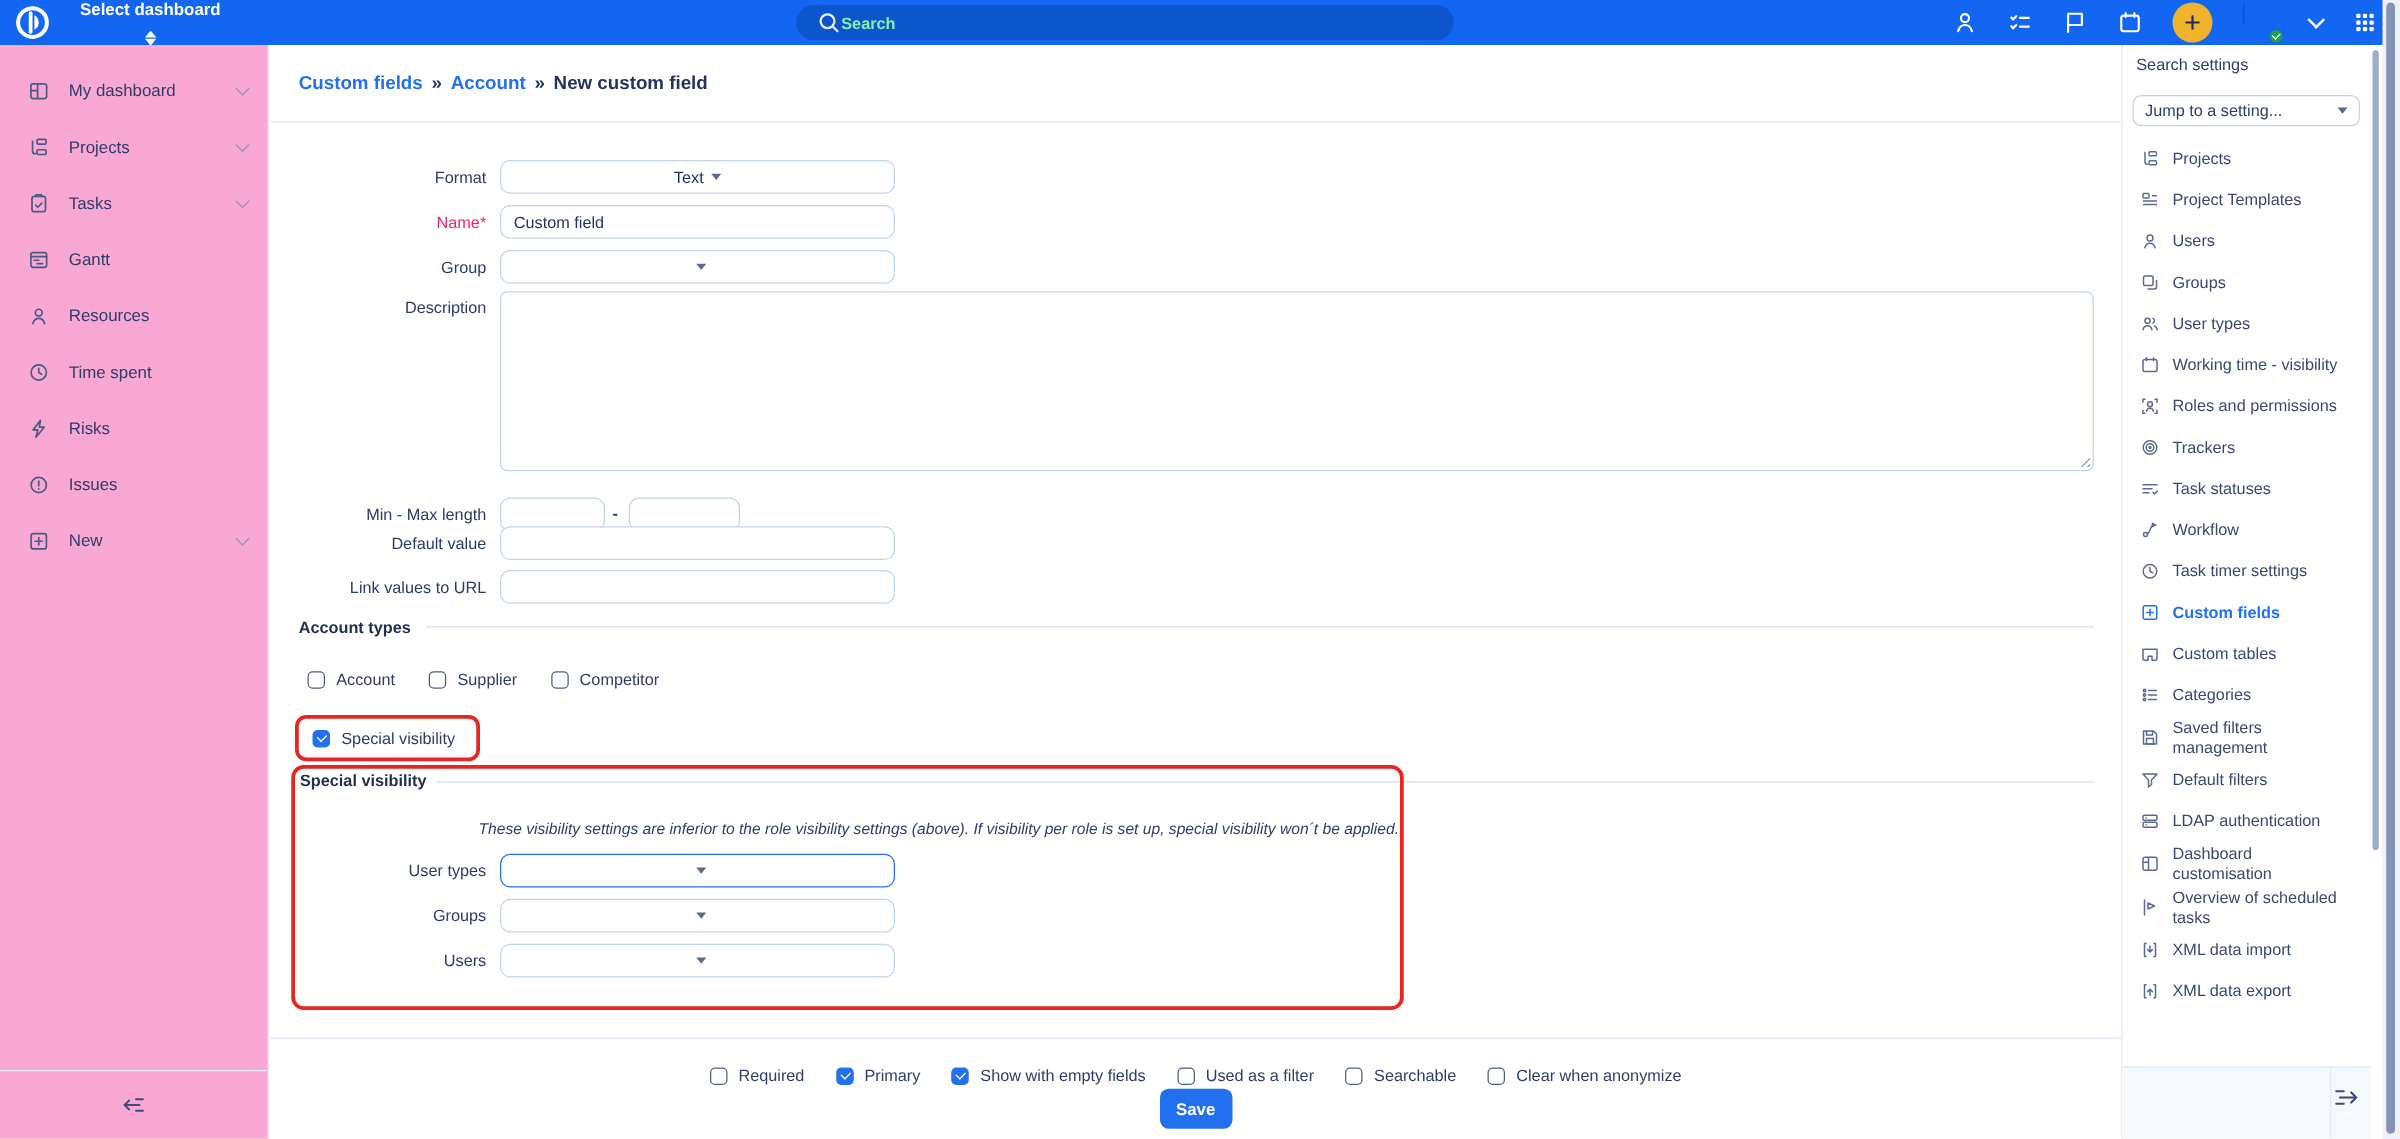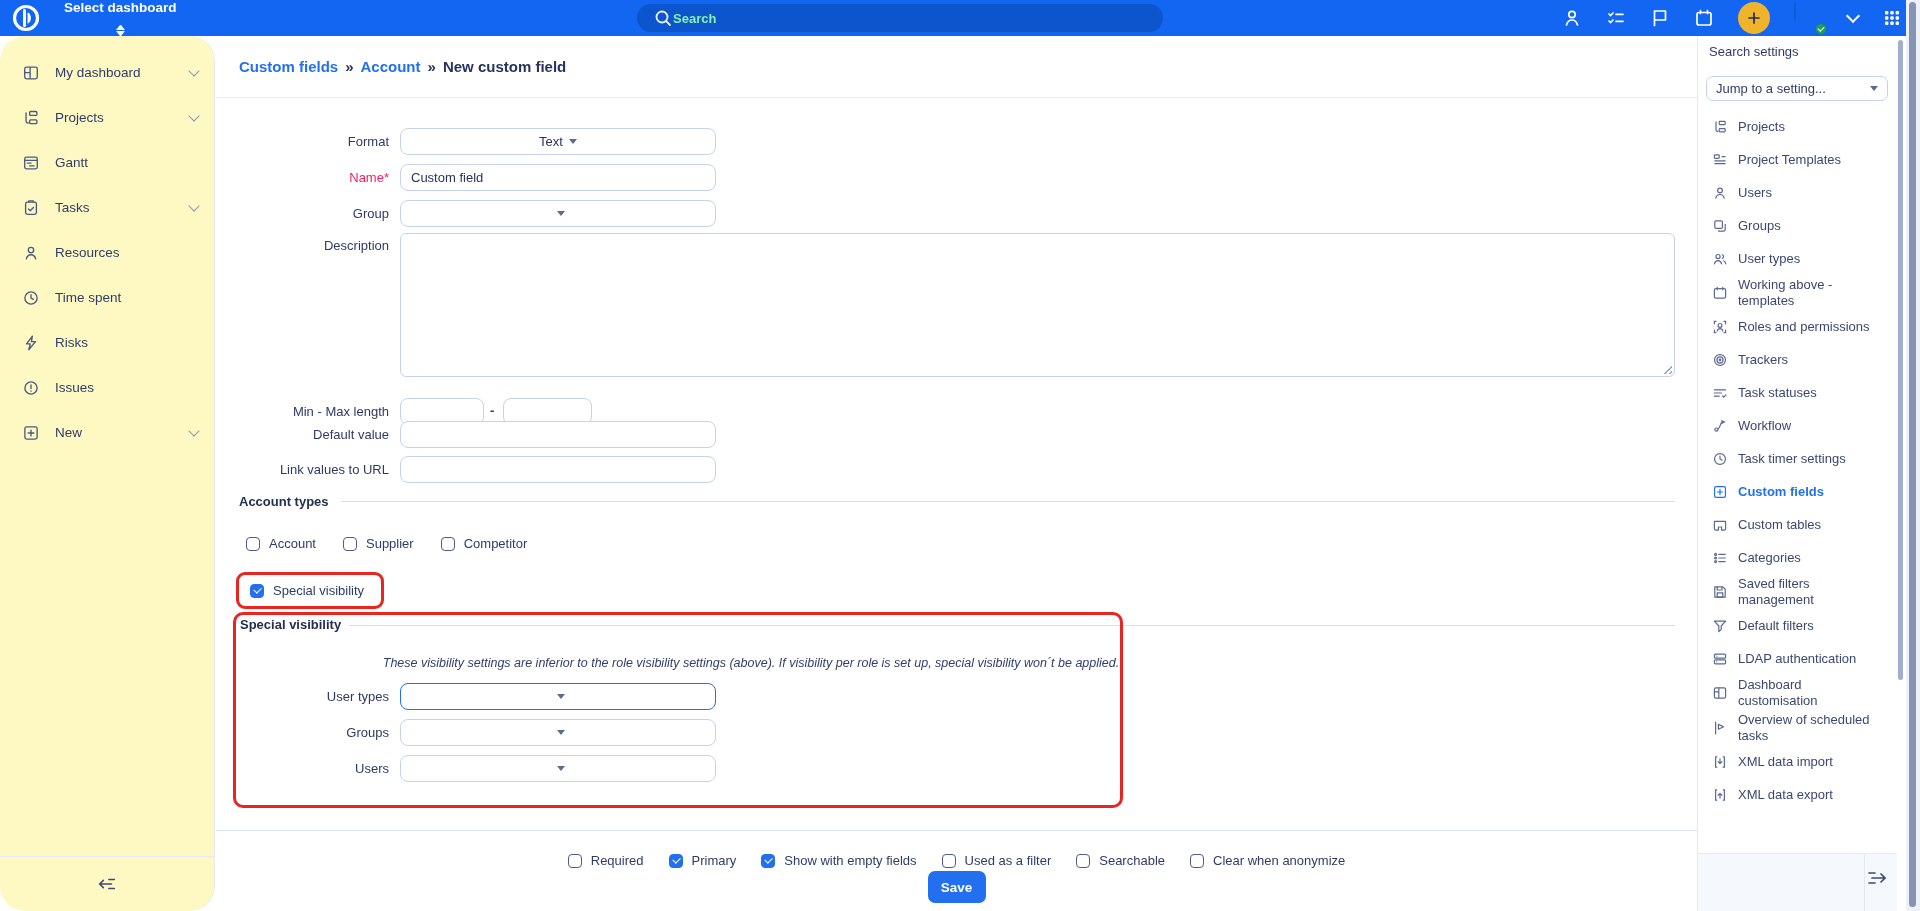--- a/index.html
+++ b/index.html
@@ -24,21 +24,21 @@
   .tb-icons{position:absolute;right:18px;top:0;height:36px;display:flex;align-items:center;gap:24px;}
   .tbic{width:20px;height:20px;display:block;}
   .plusbtn{width:32px;height:32px;border-radius:50%;background:var(--yellow);display:flex;align-items:center;justify-content:center;}
   .avatarwrap{position:relative;width:30px;height:30px;}
   .avatar{width:30px;height:30px;border-radius:50%;background:linear-gradient(180deg,#9dc3e6 0%,#d9bd98 38%,#c54b43 72%,#a83a35 100%);border:1px solid #0f59d6;}
   .badge{position:absolute;right:-3px;bottom:-2px;width:12px;height:12px;border-radius:50%;background:#1fa14e;border:1.5px solid #1266f1;display:flex;align-items:center;justify-content:center;}
   .badge::after{content:"";width:5px;height:3px;border-left:1.5px solid #fff;border-bottom:1.5px solid #fff;transform:rotate(-45deg) translate(0.5px,-0.5px);}
   .chev{width:10px;height:10px;border-right:2px solid #fff;border-bottom:2px solid #fff;transform:rotate(45deg);margin-top:-4px;}
 
   
-  #lsidebar{position:absolute;left:0;top:36px;width:215px;height:875px;background:#fef9c3;border-right:1px solid var(--divider);border-radius:25px;}
+  #lsidebar{position:absolute;left:0;top:36px;width:215px;height:875px;background:#f9a8d4;border-right:1px solid var(--divider);}
   .lnav{padding-top:14px;}
   .litem{height:45px;display:flex;align-items:center;padding:0 16px 0 22px;gap:15px;font-size:13.5px;color:#2e3c68;cursor:pointer;}
   .litem .lbl{flex:1;}
   .licon{width:18px;height:18px;flex:0 0 18px;}
   .lchev{width:8px;height:8px;border-right:1.6px solid #8b97b5;border-bottom:1.6px solid #8b97b5;transform:rotate(45deg);margin-top:-3px;}
   .lfooter{position:absolute;left:0;bottom:0;width:100%;height:55px;border-top:1px solid var(--divider);display:flex;align-items:center;justify-content:center;}
 
   
   #main{position:absolute;left:216px;top:36px;width:1481px;height:875px;background:#fff;}
   .crumbbar{position:absolute;left:0;top:0;width:100%;height:62px;border-bottom:1px solid var(--divider);display:flex;align-items:center;padding-left:23px;font-size:15px;font-weight:700;}
@@ -170,35 +170,35 @@
     <div class="litem">
       <svg class="licon" viewBox="0 0 20 20" fill="none" stroke="#4a5a82" stroke-width="1.5" stroke-linejoin="round">
           <path d="M4.5 4v9.5a2 2 0 0 0 2 2h1"></path>
           <rect x="8.5" y="2.8" width="8" height="4.2" rx="1"></rect>
           <rect x="8.5" y="12" width="8" height="4.2" rx="1"></rect>
         </svg>
       <span class="lbl">Projects</span>
         <span class="lchev"></span>
     </div>
     <div class="litem">
+      <svg class="licon" viewBox="0 0 20 20" fill="none" stroke="#4a5a82" stroke-width="1.5" stroke-linecap="round" stroke-linejoin="round">
+          <rect x="4" y="3.5" width="12" height="13.5" rx="2"></rect>
+          <path d="M7.5 3.5V2h5v1.5"></path>
+          <path d="M7.3 11.2l1.9 1.9 3.5-3.6"></path>
+        </svg>
+      <span class="lbl">Tasks</span>
+        <span class="lchev"></span>
+    </div>
+    <div class="litem">
       <svg class="licon" viewBox="0 0 20 20" fill="none" stroke="#4a5a82" stroke-width="1.5" stroke-linecap="round">
           <rect x="3" y="3.5" width="14" height="13" rx="2"></rect>
           <path d="M3 7h14"></path>
           <path d="M6 10.2h4M8.5 13.2h5"></path>
         </svg>
       <span class="lbl">Gantt</span>
-    </div>
-    <div class="litem">
-      <svg class="licon" viewBox="0 0 20 20" fill="none" stroke="#4a5a82" stroke-width="1.5" stroke-linecap="round" stroke-linejoin="round">
-          <rect x="4" y="3.5" width="12" height="13.5" rx="2"></rect>
-          <path d="M7.5 3.5V2h5v1.5"></path>
-          <path d="M7.3 11.2l1.9 1.9 3.5-3.6"></path>
-        </svg>
-      <span class="lbl">Tasks</span>
-        <span class="lchev"></span>
     </div>
     <div class="litem">
       <svg class="licon" viewBox="0 0 20 20" fill="none" stroke="#4a5a82" stroke-width="1.5" stroke-linecap="round">
           <circle cx="10" cy="6.8" r="3"></circle>
           <path d="M4.8 16.5c.8-3.1 2.7-4.6 5.2-4.6s4.4 1.5 5.2 4.6"></path>
         </svg>
       <span class="lbl">Resources</span>
     </div>
     <div class="litem">
       <svg class="licon" viewBox="0 0 20 20" fill="none" stroke="#4a5a82" stroke-width="1.5" stroke-linecap="round">
@@ -399,21 +399,21 @@
           <path d="M3 16c.7-2.7 2.3-4 4.5-4s3.8 1.3 4.5 4"></path>
           <path d="M13 4.7a2.6 2.6 0 0 1 0 4.6M14.5 12.2c1.4.5 2.3 1.7 2.8 3.8"></path>
         </svg>
         <span>User types</span>
       </div>
     <div class="ritem">
         <svg class="ricon" viewBox="0 0 20 20" fill="none" stroke="#5a6a90" stroke-width="1.5" stroke-linecap="round">
           <rect x="3" y="4.5" width="14" height="12" rx="2"></rect>
           <path d="M6.5 2.8v3M13.5 2.8v3"></path>
         </svg>
-        <span>Working above - templates</span>
+        <span>Working time - visibility</span>
       </div>
     <div class="ritem">
         <svg class="ricon" viewBox="0 0 20 20" fill="none" stroke="#5a6a90" stroke-width="1.5" stroke-linecap="round">
           <path d="M5 3H3v3M15 3h2v3M5 17H3v-3M15 17h2v-3"></path>
           <circle cx="10" cy="8" r="2.4"></circle>
           <path d="M6.5 15c.5-2 1.8-3 3.5-3s3 1 3.5 3"></path>
         </svg>
         <span>Roles and permissions</span>
       </div>
     <div class="ritem">

